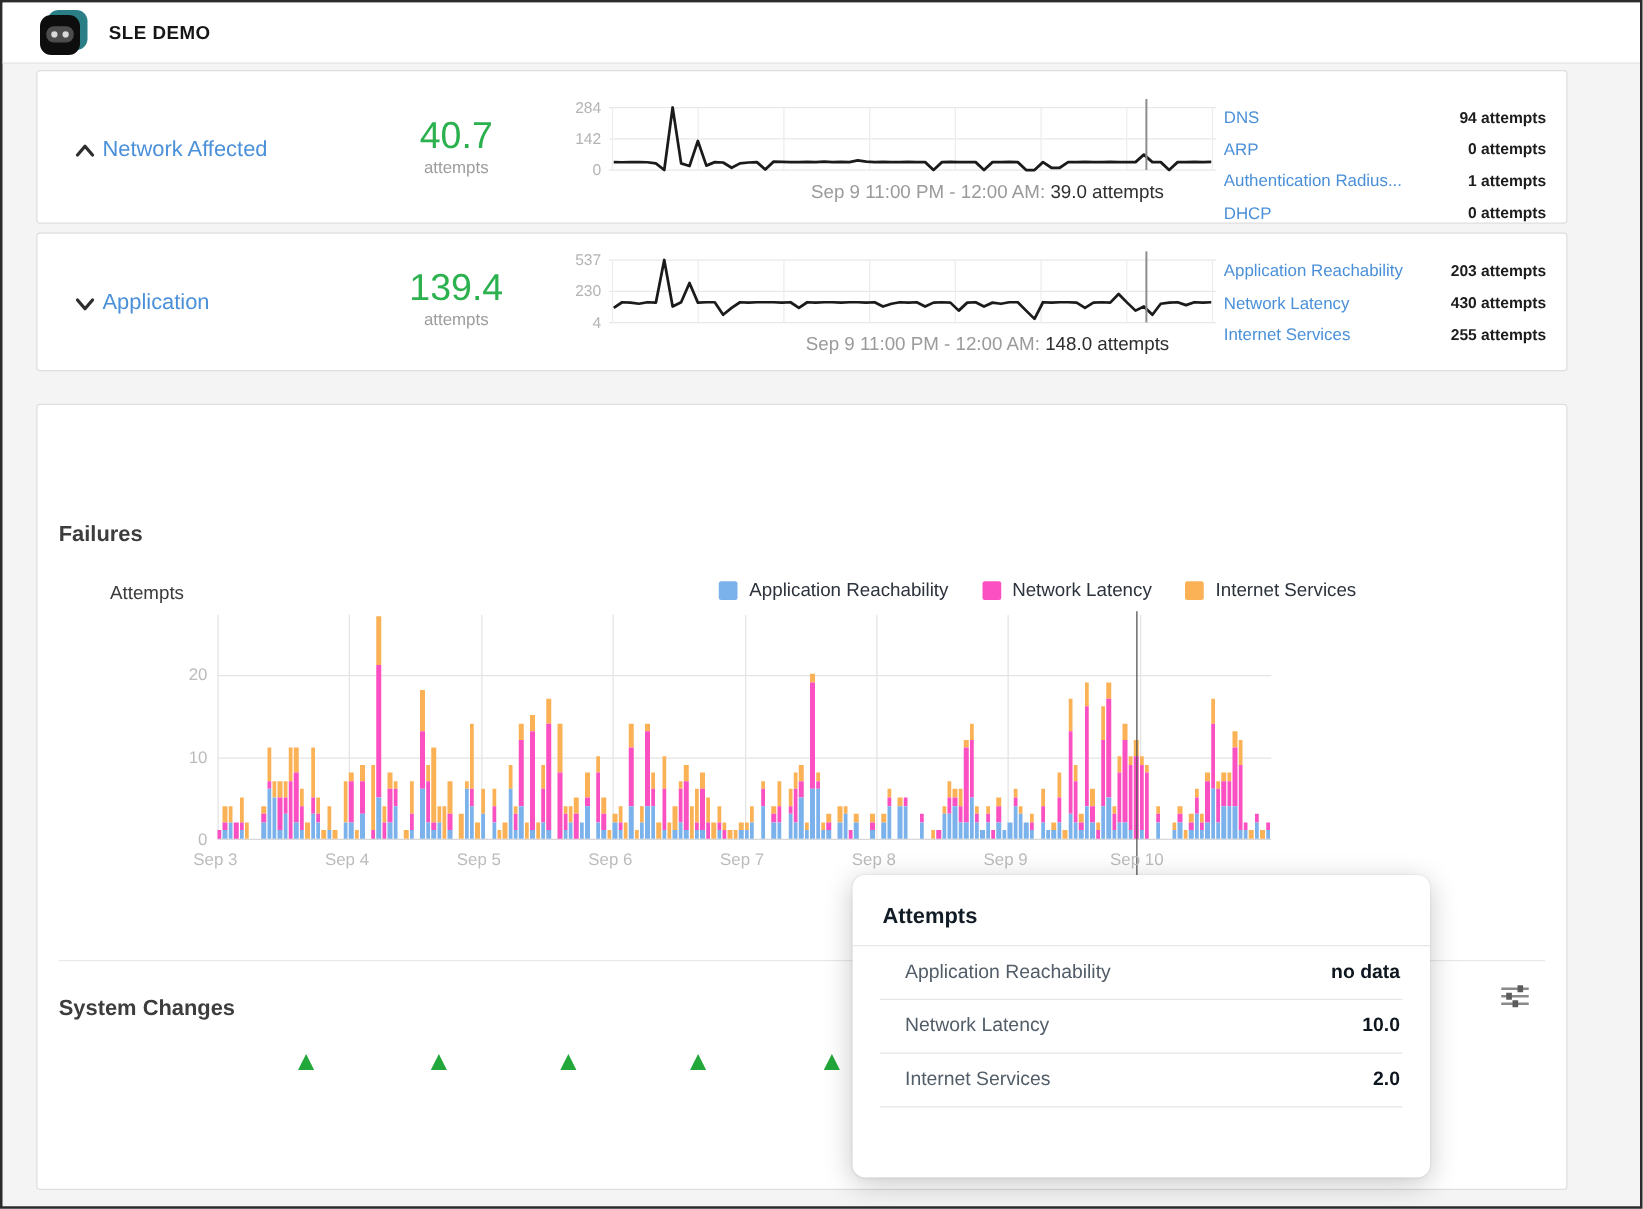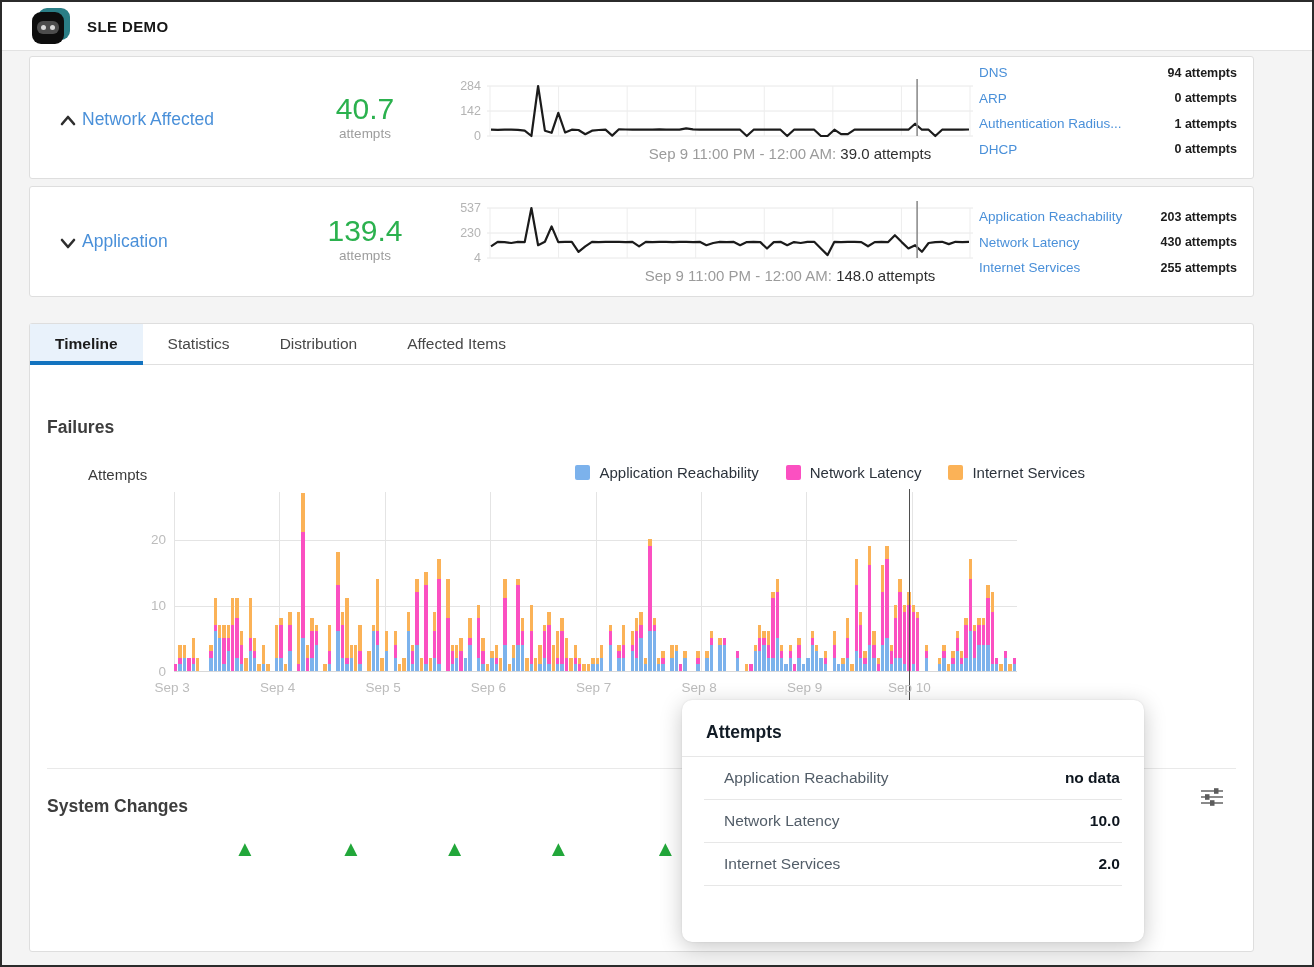--- a/index.html
+++ b/index.html
@@ -126,21 +126,21 @@
           <line x1="208.71428571428572" x2="208.71428571428572" y1="7" y2="57" stroke="#ededed"></line>
           <line x1="277.2857142857143" x2="277.2857142857143" y1="7" y2="57" stroke="#ededed"></line>
           <line x1="345.85714285714283" x2="345.85714285714283" y1="7" y2="57" stroke="#ededed"></line>
           <line x1="414.42857142857144" x2="414.42857142857144" y1="7" y2="57" stroke="#ededed"></line>
           <line x1="483" x2="483" y1="7" y2="57" stroke="#ededed"></line>
           <polyline points="4.0,50.7 10.7,50.8 17.5,50.7 24.2,50.7 30.9,50.8 37.7,51.7 44.4,57.0 51.1,7.0 57.9,51.7 64.6,53.8 71.3,33.8 78.1,53.5 84.8,50.7 91.5,51.0 98.3,55.2 105.0,51.7 111.7,51.0 118.5,50.7 125.2,56.6 131.9,50.3 138.6,50.5 145.4,50.7 152.1,50.7 158.8,50.5 165.6,50.7 172.3,50.3 179.0,50.7 185.8,50.5 192.5,50.7 199.2,49.3 206.0,50.3 212.7,50.7 219.4,50.5 226.2,50.7 232.9,50.7 239.6,50.5 246.4,50.7 253.1,50.7 259.8,57.0 266.6,50.7 273.3,50.5 280.0,50.7 286.8,50.7 293.5,50.7 300.2,57.0 307.0,50.7 313.7,50.7 320.4,50.5 327.2,50.7 333.9,57.0 340.6,57.0 347.4,50.7 354.1,55.2 360.8,55.2 367.5,50.7 374.3,50.7 381.0,50.5 387.7,50.7 394.5,50.7 401.2,50.5 407.9,50.7 414.7,50.7 421.4,50.7 428.1,44.7 434.9,50.7 441.6,50.7 448.3,57.0 455.1,50.7 461.8,50.7 468.5,50.5 475.3,50.7 482.0,50.5" fill="none" stroke="#1b1b1b" stroke-width="2.2" stroke-linejoin="round"></polyline>
           <line x1="430.11" x2="430.11" y1="0" y2="57" stroke="#8d8d8d" stroke-width="1.6"></line>
         </svg>
         <div class="caption"><span class="rng">Sep 9 11:00 PM - 12:00 AM:</span> <span class="val">39.0 attempts</span></div>
       </div>
-    <div class="classifiers" style="top:3px">
+    <div class="classifiers" style="top:24px">
         <div class="cls-row">
           <a class="lbl">DNS</a>
           <span class="val">94 attempts</span>
         </div>
         <div class="cls-row">
           <a class="lbl">ARP</a>
           <span class="val">0 attempts</span>
         </div>
         <div class="cls-row">
           <a class="lbl">Authentication Radius...</a>
@@ -195,26 +195,20 @@
           <span class="val">430 attempts</span>
         </div>
         <div class="cls-row">
           <a class="lbl">Internet Services</a>
           <span class="val">255 attempts</span>
         </div>
       </div>
   </div>
 
   <div class="card" id="card-tabs">
-    <div class="tabbar" id="tabbar">
-        <div class="tab active">Timeline</div>
-        <div class="tab">Statistics</div>
-        <div class="tab">Distribution</div>
-        <div class="tab">Affected Items</div>
-      </div>
 
     <div class="section-title" id="failures-title">Failures</div>
     <div class="axis-name">Attempts</div>
     <div class="legend" id="legend">
         <div class="item">
           <span class="sw" style="background: rgb(124, 178, 236);"></span>
           <span class="lt">Application Reachability</span>
         </div>
         <div class="item">
           <span class="sw" style="background: rgb(251, 80, 193);"></span>

